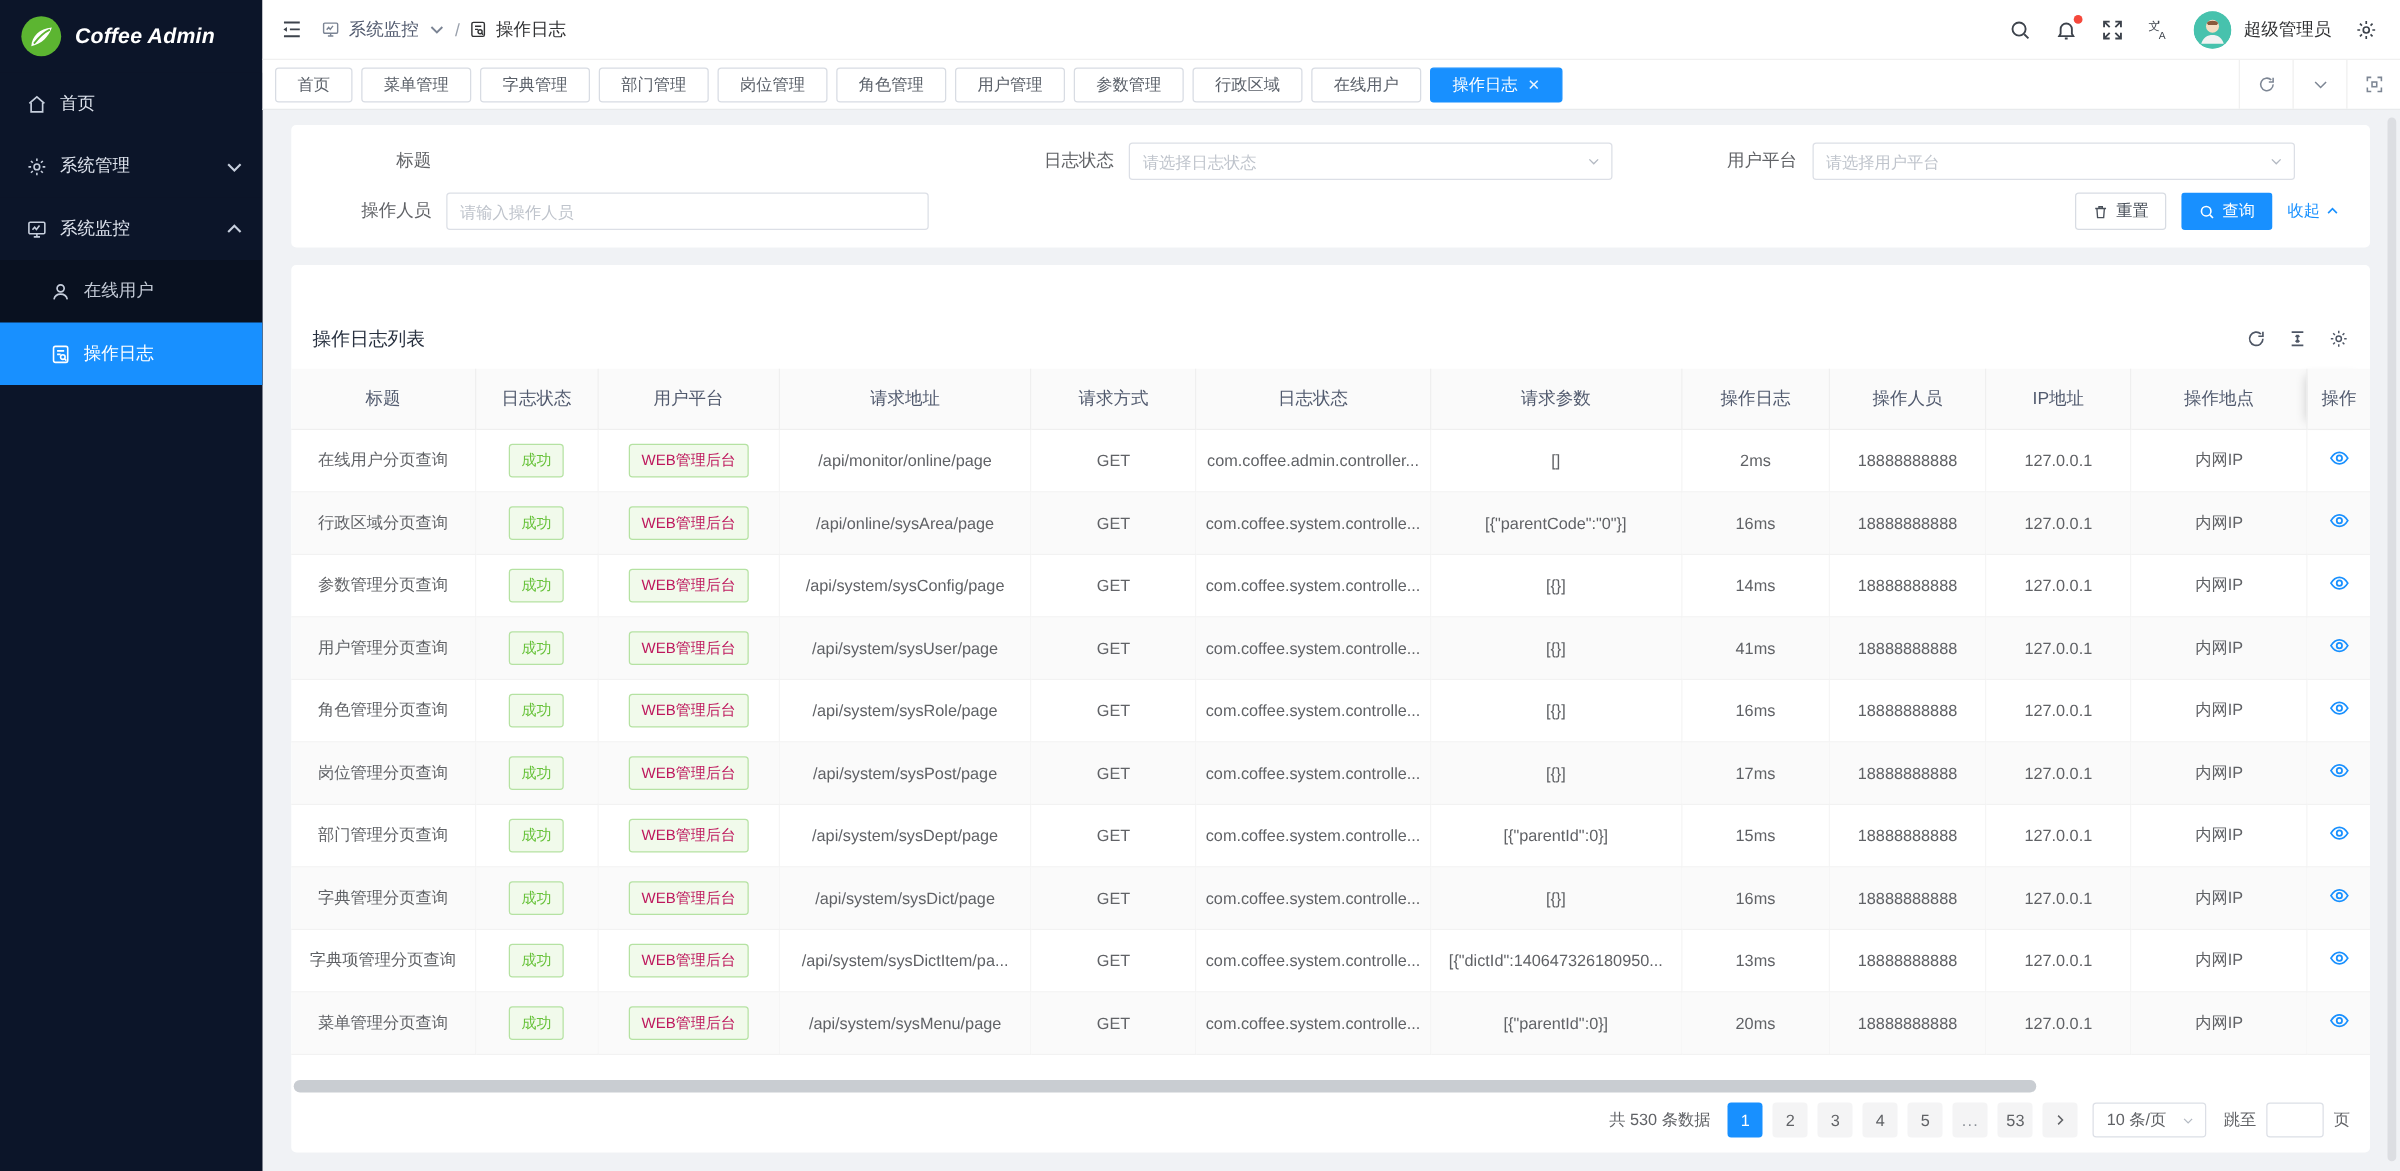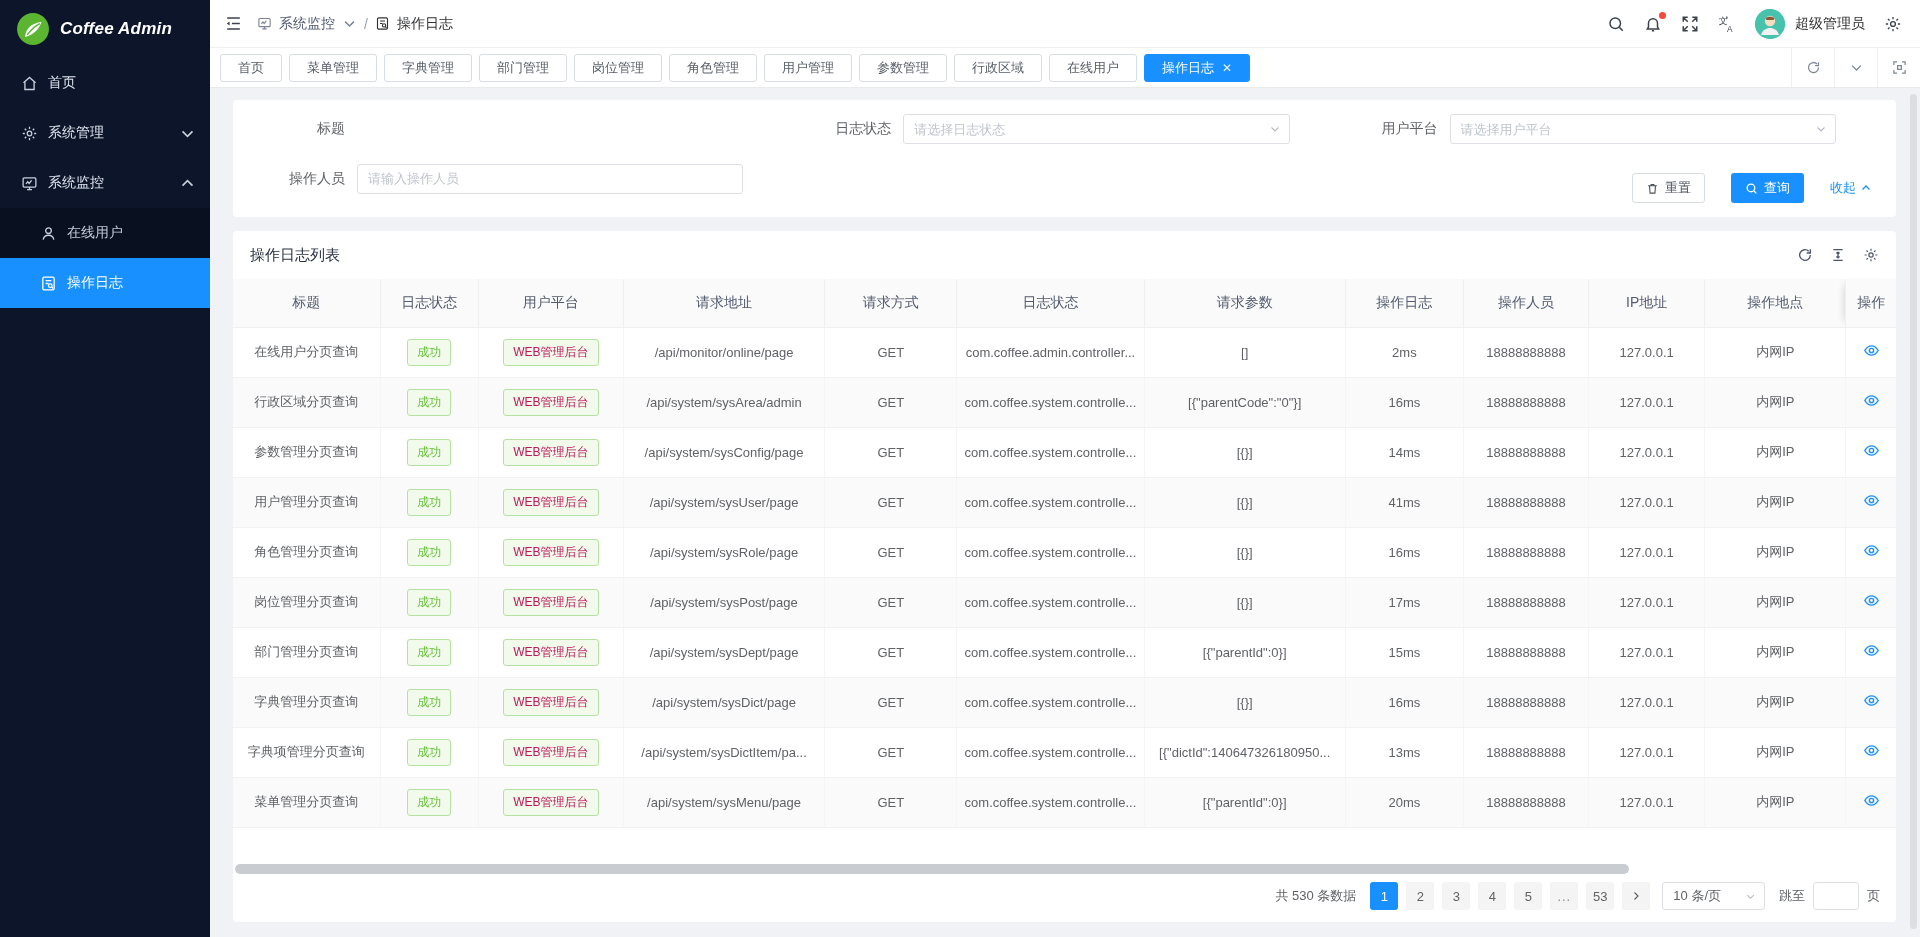--- a/index.html
+++ b/index.html
@@ -64,31 +64,31 @@
   .filter-card { background:#ffffff; border-radius:4px; padding:14px 24px 14px 0; }
   .filter-row { display:flex; align-items:center; }
   .filter-row + .filter-row { margin-top:10px; }
   .field { display:flex; align-items:center; width:33.33%; padding-right:36px; }
   .field-label { flex:0 0 112px; text-align:right; margin-right:12px; font-size:14px; color:#606266; }
   .control { position:relative; flex:1; }
   .control input { width:100%; height:30px; border:1px solid #dcdfe6; border-radius:3px; padding:0 10px; font-size:13px; color:#606266; outline:none; font-family:inherit; background:#fff; }
   .control input::placeholder { color:#bfc4cc; }
   .select-caret { position:absolute; right:9px; top:9px; color:#b3b9c2; }
   .select-caret svg { width:12px; height:12px; }
-  .filter-actions { margin-left:auto; display:flex; align-items:center; gap:26px;margin-top:19px; }
+  .filter-actions { margin-left:auto; display:flex; align-items:center; gap:12px; }
   .btn { height:30px; display:inline-flex; align-items:center; gap:6px; padding:0 13px; border-radius:3px; font-size:13px; cursor:pointer; border:1px solid transparent; font-family:inherit; }
   .btn svg { width:13px; height:13px; }
   .btn-plain { background:#ffffff; border-color:#d8dce3; color:#49505a; }
   .btn-primary { background:#1890ff; color:#ffffff; }
   .link-collapse { display:inline-flex; align-items:center; gap:4px; color:#1890ff; font-size:13px; cursor:pointer; }
   .link-collapse svg { width:12px; height:12px; }
 
   
   .table-card { background:#ffffff; border-radius:4px; flex:1; display:flex; flex-direction:column; min-height:0; }
-  .table-head-row { height:48px; display:flex; align-items:center; padding:0 17px; }
+  .table-head-row { height:48px; display:flex; align-items:center; padding:0 17px;margin-top:35px; }
   .table-title { font-size:15px; color:#27303f; }
   .table-tools { margin-left:auto; display:flex; align-items:center; gap:17px; color:#4e5665; }
   .table-tools .ic { cursor:pointer; }
   .table-tools svg { width:16px; height:16px; }
 
   table.grid { width:100%; border-collapse:collapse; table-layout:fixed; }
   .grid th { height:48px; background:#fafafa; font-size:14px; font-weight:500; color:#515a6e; border-bottom:1px solid #efefef; border-right:1px solid #efefef; }
   .grid th:last-child { border-right:none;text-align:center; }
   .grid td { height:50px; text-align:center; font-size:13px; color:#606266; border-bottom:1px solid #f2f2f2; border-right:1px solid #f5f5f5; overflow:hidden; white-space:nowrap; }
   .grid td:last-child { border-right:none; }
@@ -103,21 +103,21 @@
   .h-scroll { height:10px; margin:0 2px 4px 2px; position:relative; }
   .h-thumb { position:absolute; left:0; top:0; height:10px; width:84%; background:#c9cdd2; border-radius:5px; }
 
   
   .pagination { height:44px; display:flex; align-items:center; justify-content:flex-end; gap:8px; padding:0 16px 8px 16px; font-size:13px; color:#606266; }
   .total-text { margin-right:6px; }
   .page-btn { min-width:28px; height:28px; padding:0 6px; display:inline-flex; align-items:center; justify-content:center; background:#f4f4f5; border-radius:3px; color:#606266; cursor:pointer; font-size:13px; }
   .page-btn.active { background:#1890ff; color:#ffffff; }
   .page-btn.ellipsis { background:#f4f4f5; color:#8b9097; letter-spacing:1px; }
   .page-btn svg { width:12px; height:12px; }
-  .size-select { height:28px; border:1px solid #dcdfe6; border-radius:3px; background:#fff; display:inline-flex; align-items:center; gap:24px; padding:0 8px 0 10px; color:#606266; cursor:pointer; margin-left:4px; }
+  .size-select { height:28px; border:1px solid #dcdfe6; border-radius:3px; background:#fff; display:inline-flex; align-items:center; gap:12px; padding:0 8px 0 10px; color:#606266; cursor:pointer; margin-left:4px; }
   .size-select svg { width:11px; height:11px; color:#b3b9c2; }
   .jump-label { margin-left:6px; }
   .jump-input { width:46px; height:28px; border:1px solid #dcdfe6; border-radius:3px; outline:none; text-align:center; font-size:13px; color:#606266; font-family:inherit; }
 
   .v-scroll { position:absolute; right:3px; top:94px; bottom:8px; width:7px; border-radius:4px; background:#dcdee2; }
 </style>
 </head>
 <body>
 
 <div class="app">
@@ -472,21 +472,21 @@
                       <svg viewBox="0 0 24 24" fill="none" stroke="currentColor" stroke-width="2">
                         <path d="M2.5 12S6.5 5.5 12 5.5 21.5 12 21.5 12 17.5 18.5 12 18.5 2.5 12 2.5 12Z"></path>
                         <circle cx="12" cy="12" r="3"></circle>
                       </svg>
                     </span></button></td>
               </tr>
               <tr class="striped">
                 <td>行政区域分页查询</td>
                 <td><span class="badge">成功</span></td>
                 <td><span class="badge platform">WEB管理后台</span></td>
-                <td>/api/system/sysArea/admin</td>
+                <td>/api/online/sysArea/page</td>
                 <td>GET</td>
                 <td>com.coffee.system.controlle...</td>
                 <td>[{"parentCode":"0"}]</td>
                 <td>16ms</td>
                 <td>18888888888</td>
                 <td>127.0.0.1</td>
                 <td>内网IP</td>
                 <td class="col-fixed"><button class="eye-btn"><span class="ic">
                       <svg viewBox="0 0 24 24" fill="none" stroke="currentColor" stroke-width="2">
                         <path d="M2.5 12S6.5 5.5 12 5.5 21.5 12 21.5 12 17.5 18.5 12 18.5 2.5 12 2.5 12Z"></path>

